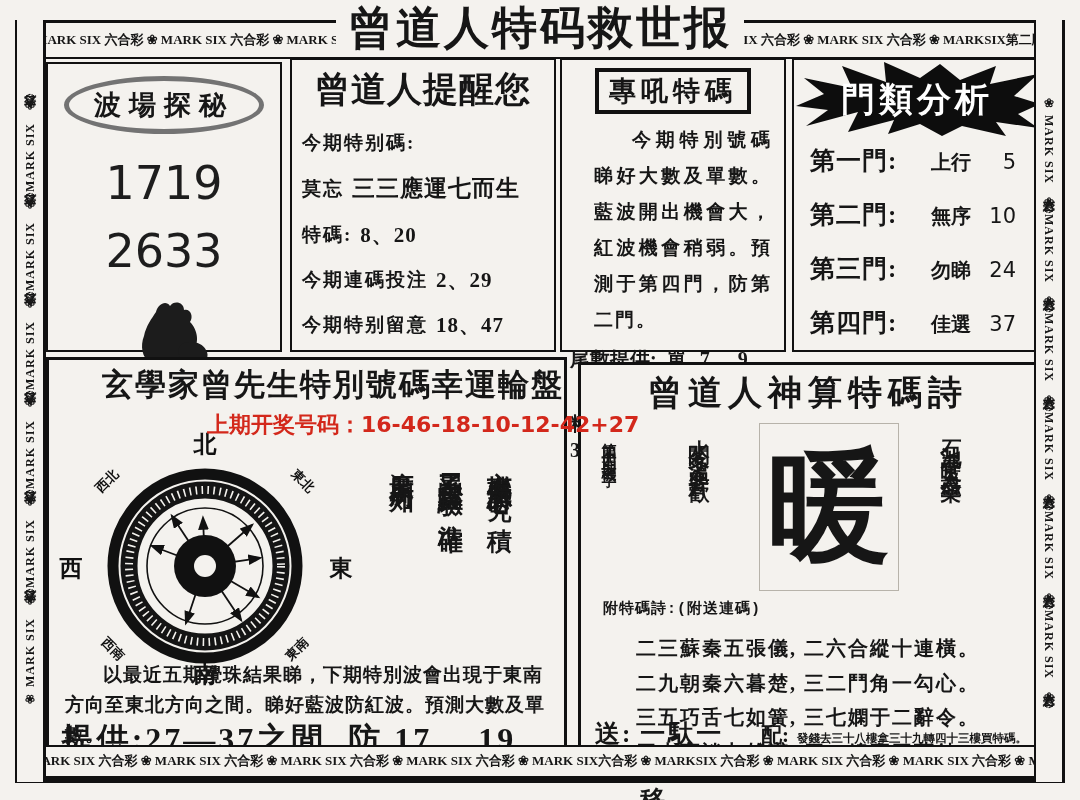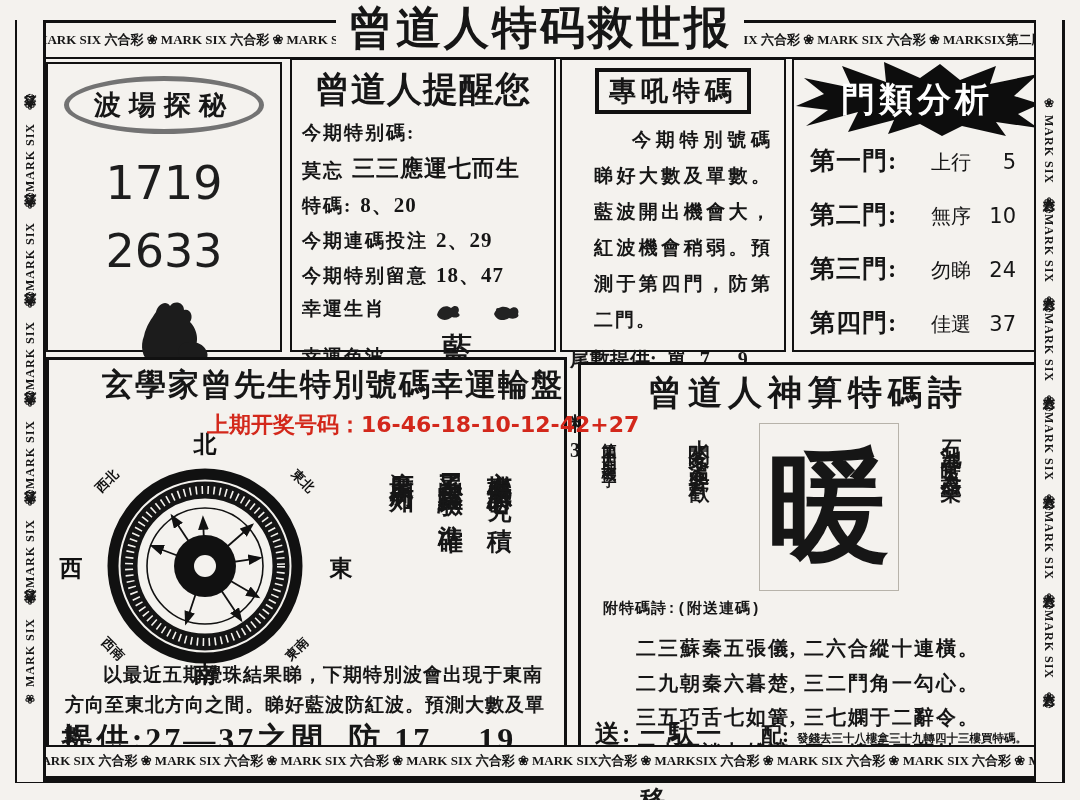--- a/index.html
+++ b/index.html
@@ -25,21 +25,21 @@
   .b1{left:46px;top:62px;width:236px;height:290px;}
   .b1 .oval{margin:12px auto 0;width:190px;border:5px solid #737373;border-radius:50%;
     text-align:center;font-size:27px;font-weight:bold;letter-spacing:8px;padding:6px 0;}
   .b1 .nums{margin-top:22px;text-align:center;font-family:"DejaVu Sans","Liberation Sans",sans-serif;
     font-size:46px;color:#1d1d1d;}
   .b1 .nums div{display:flex;justify-content:center;margin-bottom:14px;}
   .b1 svg.blob{display:block;margin:4px auto 0;}
   
   .b2{left:290px;top:58px;width:266px;height:294px;padding:4px 10px;}
   .b2 .t{font-size:35px;font-weight:900;letter-spacing:1px;text-align:center;margin:2px 0 6px;}
-  .b2 .row{display:flex;align-items:flex-end;gap:8px;margin:7px 0;font-weight:bold;}
+  .b2 .row{display:flex;align-items:center;gap:8px;margin:17px 0;font-weight:bold;}
   .b2 .lab{font-size:19px;letter-spacing:2px;}
   .b2 .val{font-size:21px;letter-spacing:1px;}
   .b2 .big{font-size:23px;}
   .b2 .blue{font-size:30px;margin-left:48px;}
   .b2 .zod{display:flex;gap:26px;margin-left:40px;align-items:center;}
   
   .b3{left:560px;top:58px;width:226px;height:294px;padding:6px 8px;}
   .b3 .t{width:max-content;margin:2px auto 8px;border:4px solid #111;padding:1px 10px;
     font-size:27px;font-weight:900;letter-spacing:5px;}
   .b3 .body{font-size:19px;line-height:36px;text-align:justify;text-indent:2em;
@@ -47,21 +47,21 @@
   .b3 .tails{display:flex;gap:10px;margin-top:8px;font-weight:bold;font-size:20px;}
   .b3 .tails .col div{margin-bottom:2px;letter-spacing:4px;}
   .b3 .sel{margin-top:6px;font-weight:bold;font-size:20px;letter-spacing:2px;}
   
   .b4{left:792px;top:58px;width:246px;height:294px;}
   .b4 .burst{position:relative;width:246px;height:74px;margin-top:2px;}
   .b4 .burst text{font-size:34px;font-weight:900;fill:#fff;letter-spacing:4px;}
   .b4 .rows{padding:4px 20px 0 16px;}
   .b4 .row{display:flex;align-items:baseline;margin:0 0 21px;}
   .b4 .lab{font-size:25px;font-weight:900;width:105px;letter-spacing:1px;}
-  .b4 .val{font-size:20px;font-weight:normal;width:72px;text-align:center;}
+  .b4 .val{font-size:20px;font-weight:bold;width:72px;text-align:center;}
   .b4 .num{font-size:21px;font-family:"DejaVu Sans","Liberation Sans",sans-serif;margin-left:auto;}
   
   .b5{left:46px;top:357px;width:521px;height:398px;border-width:3px;}
   .b5 .t{text-align:right;font-size:31px;font-weight:900;letter-spacing:2px;margin-top:4px;}
   .b5 .red{position:absolute;left:158px;top:50px;color:#d3281b;font-weight:900;font-size:22px;
     font-family:"DejaVu Sans","Liberation Sans",sans-serif;white-space:nowrap;z-index:2;}
   .b5 svg.wheel{position:absolute;left:6px;top:66px;width:300px;height:260px;}
   .b5 .vcols{position:absolute;left:336px;top:92px;height:220px;display:flex;flex-direction:row-reverse;gap:16px;}
   .b5 .vcols div{writing-mode:vertical-rl;font-size:25px;font-weight:bold;letter-spacing:4px;}
   .b5 .body{position:absolute;left:16px;right:12px;top:300px;font-size:19px;line-height:30px;

